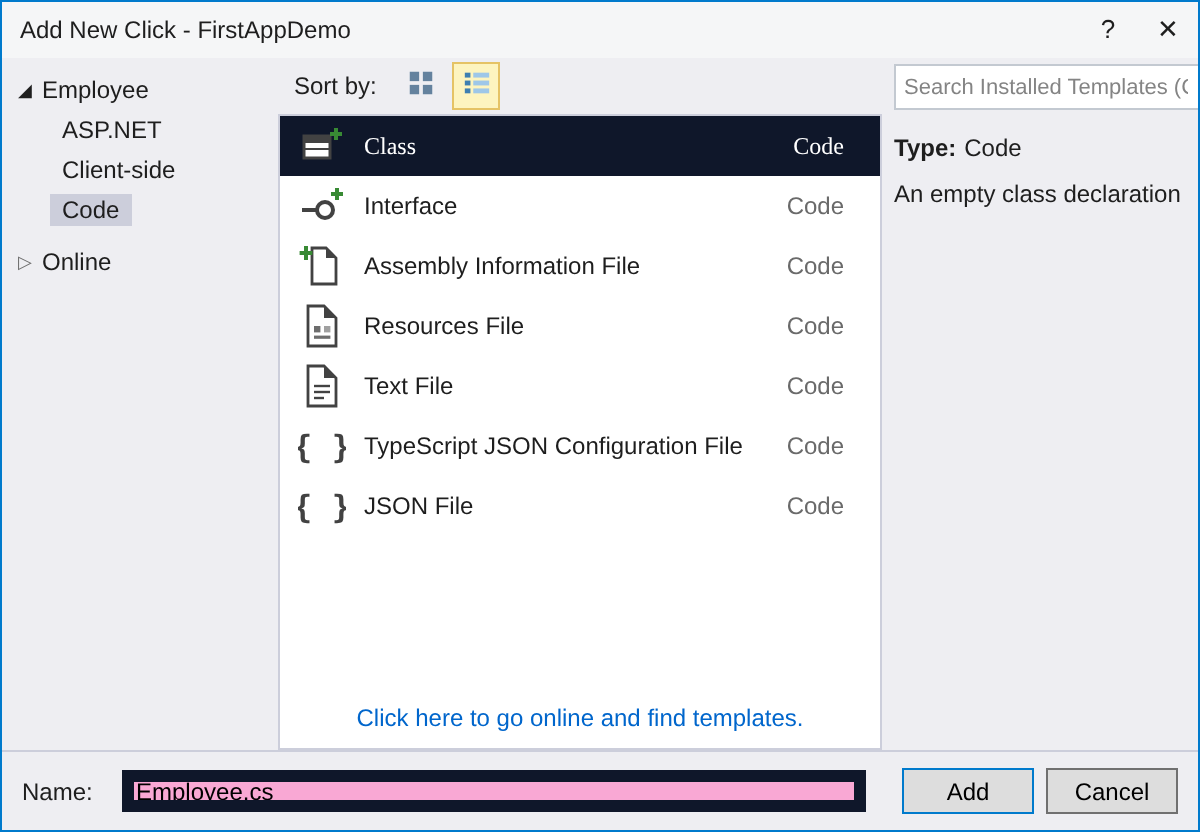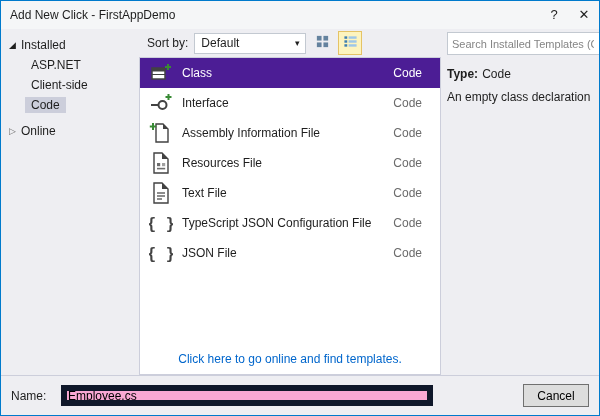--- a/index.html
+++ b/index.html
@@ -64,21 +64,21 @@
     flex:1; background:#fff; border:1px solid #cccedb;
     position:relative; overflow:hidden;
   }
   .row {
     height:30px; display:flex; align-items:center;
     padding:0 0 0 8px; cursor:default;
   }
   .row .icon { width:26px; flex:0 0 26px; display:flex; justify-content:center; }
   .row-name { margin-left:8px; flex:1; white-space:nowrap; overflow:hidden; }
   .row-cat { color:#6a6a6a; margin-right:18px; }
-  .row.selected { background:#4c1d95; }
+  .row.selected { background:#0f172a;font-family:Liberation Serif, serif; }
   .row.selected .row-name, .row.selected .row-cat { color:#fff; }
 
   .online-link-wrap {
     position:absolute; bottom:8px; left:0; right:0; text-align:center;
   }
   .online-link { color:#0066cc; font-size:12px; cursor:pointer; }
 
   .rightpanel { flex:1; padding:3px 8px 0 6px; }
   .searchbox {
     height:23px; background:#fff; border:1px solid #c3c9d1;
@@ -127,45 +127,41 @@
     <span class="tb-spacer"></span>
     <span class="tb-btn">?</span>
     <span class="tb-btn">✕</span>
   </div>
 
   <div class="content">
 
     <div class="sidebar">
       <div class="tree-header">
         <span class="tree-arrow">◢</span>
-        <span>Installed</span>
+        <span>Employee</span>
       </div>
       <div class="tree-item">
         <span class="lbl">ASP.NET</span>
       </div>
       <div class="tree-item">
         <span class="lbl">Client-side</span>
       </div>
       <div class="tree-item selected">
         <span class="lbl">Code</span>
       </div>
       <div class="tree-gap"></div>
       <div class="tree-header">
         <span class="tree-arrow hollow">▷</span>
         <span>Online</span>
       </div>
     </div>
 
     <div class="middle">
       <div class="toolbar">
         <span class="sort-label">Sort by:</span>
-        <div class="sort-select">
-          <span>Default</span>
-          <span class="dd-arrow">▾</span>
-        </div>
         <button class="view-btn">
           <span>
             <svg width="15" height="15" viewBox="0 0 16 16">
               <rect x="2" y="2" width="5" height="5" fill="#64829e"></rect>
               <rect x="9" y="2" width="5" height="5" fill="#64829e"></rect>
               <rect x="2" y="9" width="5" height="5" fill="#64829e"></rect>
               <rect x="9" y="9" width="5" height="5" fill="#64829e"></rect>
             </svg>
           </span>
         </button>
@@ -291,16 +287,17 @@
         <div class="desc">An empty class declaration</div>
       </div>
     </div>
 
   </div>
 
   <div class="bottombar">
     <span class="name-label">Name:</span>
     <input class="name-input" value="Employee.cs" style="">
     <span class="bb-spacer"></span>
+    <button class="btn default btn-add">Add</button>
     <button class="btn btn-cancel">Cancel</button>
   </div>
 
 </div>
 
 </body></html>

